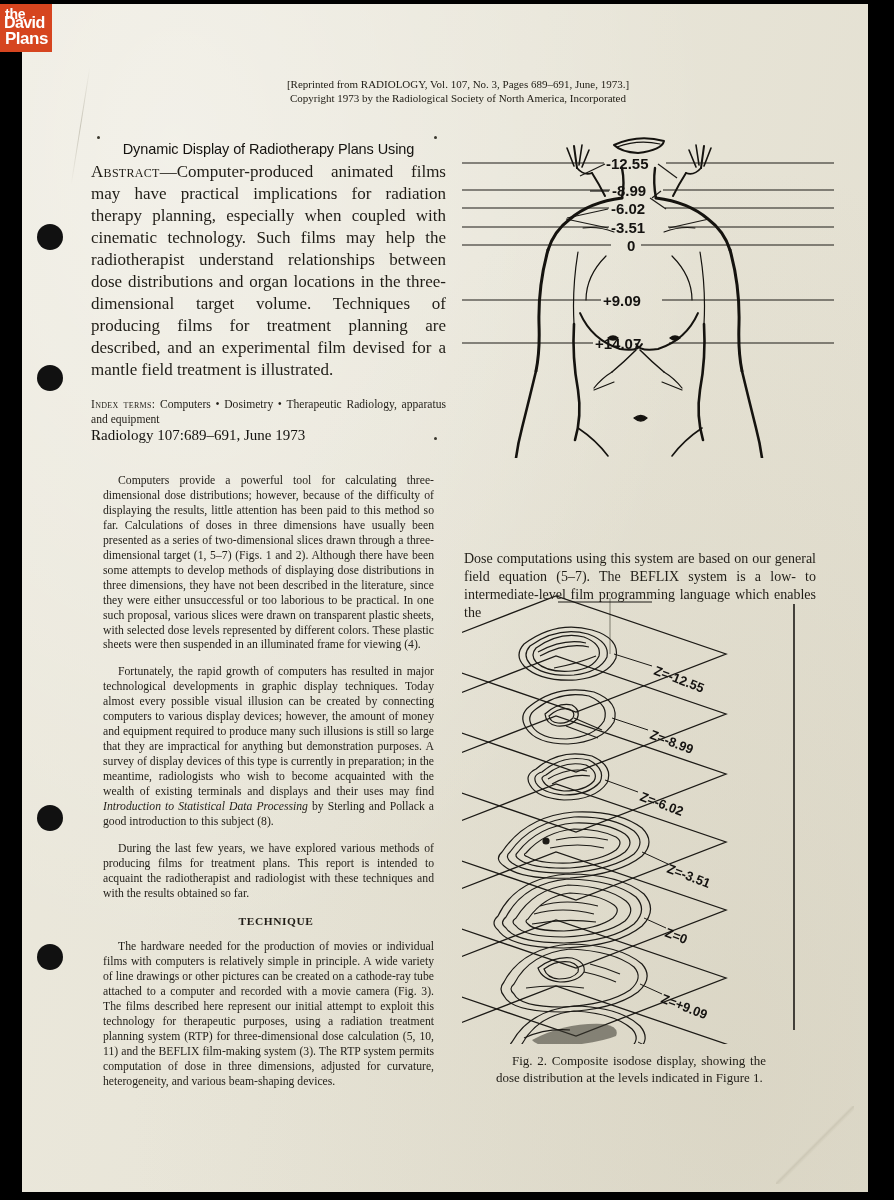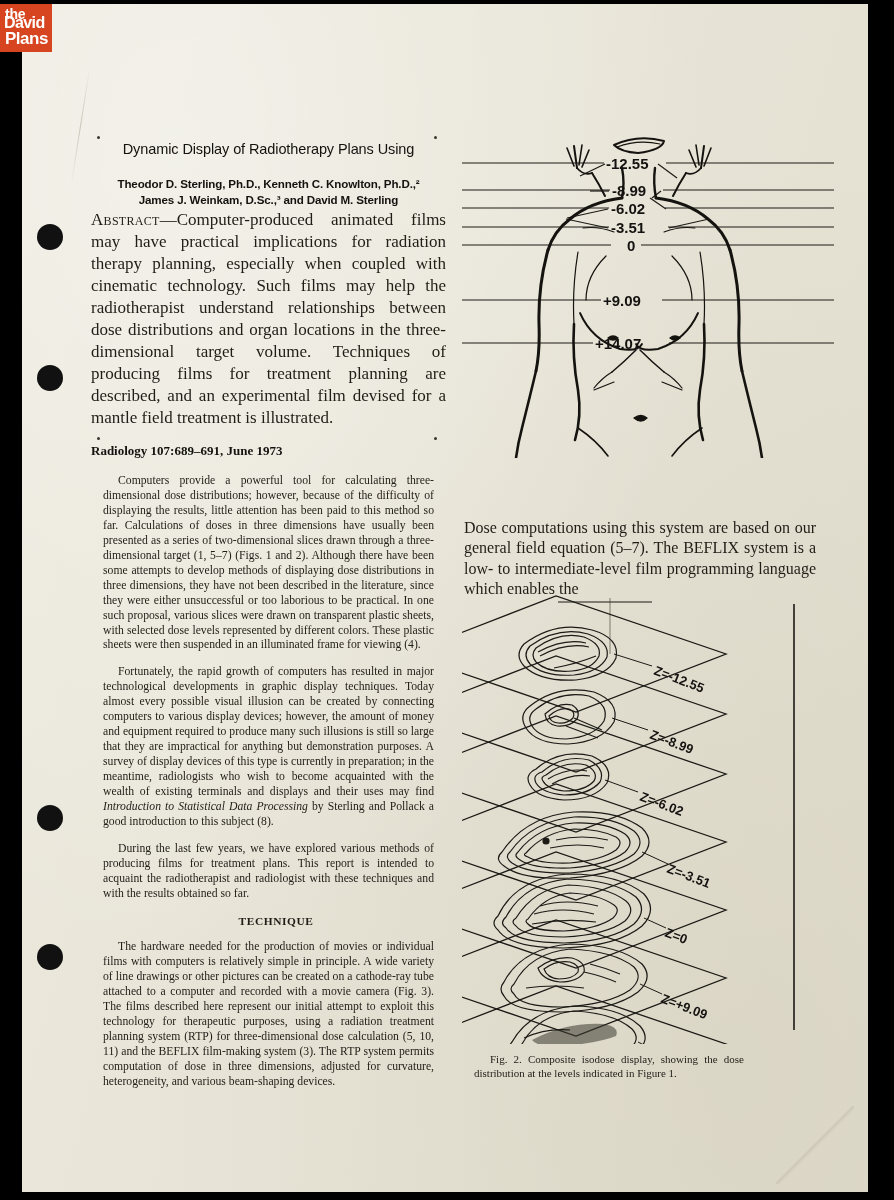--- a/index.html
+++ b/index.html
@@ -184,23 +184,22 @@
     letter-spacing: 0.3px;
   }
   #index-terms {
     margin-top: 16px;
     font-size: 11.6px;
     line-height: 1.295;
     text-align: justify;
     color: #201d17;
   }
   #radiology-cite {
-    margin-top: 14px;
-    font-size: 13px;
-    font-weight: bold;
+    font-size: 15px;
+    font-weight: normal;
     color: #14120f;
   }
 
   #body-left {
     position: absolute;
     left: 91px;
     top: 462px;
     width: 355px;
     font-size: 11.7px;
     line-height: 1.278;
@@ -229,34 +228,34 @@
     font-size: 11.2px;
     line-height: 1.27;
     text-align: justify;
     color: #201d17;
   }
   #fig1-caption .lead { padding-left: 14px; }
 
   #right-body {
     position: absolute;
     left: 464px;
-    top: 518px;
+    top: 550px;
     width: 352px;
-    font-size: 16px;
+    font-size: 14px;
     line-height: 1.278;
     text-align: justify;
     color: #201d17;
   }
 
   #fig2-caption {
     position: absolute;
-    left: 474px;
+    left: 496px;
     top: 1053px;
     width: 270px;
-    font-size: 11px;
+    font-size: 13px;
     line-height: 1.27;
     text-align: justify;
     color: #201d17;
   }
   #fig2-caption .lead { padding-left: 16px; }
 
   
   #fig1 {
     position: absolute;
     left: 462px;
@@ -307,30 +306,31 @@
   <div class="reg-dot" style="left:434px; top:437px"></div>
 
   <div id="logo">
     <div class="l-the">the</div>
     <div class="l-henry">David</div>
     <div class="l-ford">Plans</div>
   </div>
 
   <div id="content">
 
+    <div id="reprint-note">
+      <div>[Reprinted from RADIOLOGY, Vol. 107, No. 3, Pages 689–691, June, 1973.]</div>
+      <div>Copyright 1973 by the Radiological Society of North America, Incorporated</div>
+    </div>
 
     <div id="col-left">
       <div id="article-title">
         <div>Dynamic Display of Radiotherapy Plans Using</div>
       </div>
-      <div id="byline">
-        <div>Theodor D. Sterling, Ph.D., Kenneth C. Knowlton, Ph.D.,²</div>
-        <div>James J. Weinkam, D.Sc.,³ and David M. Sterling</div>
-      </div>
       <div id="abstract"><span class="smallcaps">Abstract</span><span>—Computer-produced animated films may have practical implications for radiation therapy planning, especially when coupled with cinematic technology.   Such films may help the radiotherapist understand relationships between dose distributions and organ locations in the three-dimensional target volume.   Techniques of producing films for treatment planning are described, and an experimental film devised for a mantle field treatment is illustrated.</span></div>
+      <div id="index-terms"><span class="smallcaps">Index terms:</span><span>  Computers • Dosimetry • Therapeutic Radiology, apparatus and equipment</span></div>
       <div id="radiology-cite">Radiology 107:689–691, June 1973</div>
     </div>
 
     <div id="body-left">
       <p>Computers provide a powerful tool for calculating three-dimensional dose distributions; however, because of the difficulty of displaying the results, little attention has been paid to this method so far.   Calculations of doses in three dimensions have usually been presented as a series of two-dimensional slices drawn through a three-dimensional target (1, 5–7) (Figs. 1 and 2).   Although there have been some attempts to develop methods of displaying dose distributions in three dimensions, they have not been described in the literature, since they were either unsuccessful or too laborious to be practical.   In one such proposal, various slices were drawn on transparent plastic sheets, with selected dose levels represented by different colors.   These plastic sheets were then suspended in an illuminated frame for viewing (4).</p>
       <p><span>Fortunately, the rapid growth of computers has resulted in major technological developments in graphic display techniques.   Today almost every possible visual illusion can be created by connecting computers to various display devices; however, the amount of money and equipment required to produce many such illusions is still so large that they are impractical for anything but demonstration purposes.   A survey of display devices of this type is currently in preparation; in the meantime, radiologists who wish to become acquainted with the wealth of existing terminals and displays and their uses may find </span><i>Introduction to Statistical Data Processing</i><span> by Sterling and Pollack a good introduction to this subject (8).</span></p>
       <p>During the last few years, we have explored various methods of producing films for treatment plans.   This report is intended to acquaint the radiotherapist and radiologist with these techniques and with the results obtained so far.</p>
       <p id="section-technique">TECHNIQUE</p>
       <p>The hardware needed for the production of movies or individual films with computers is relatively simple in principle.   A wide variety of line drawings or other pictures can be created on a cathode-ray tube attached to a computer and recorded with a movie camera (Fig. 3).   The films described here represent our initial attempt to exploit this technology for therapeutic purposes, using a radiation treatment planning system (RTP) for three-dimensional dose calculation (5, 10, 11) and the BEFLIX film-making system (3).   The RTP system permits computation of dose in three dimensions, adjusted for curvature, heterogeneity, and various beam-shaping devices.</p>
     </div>

